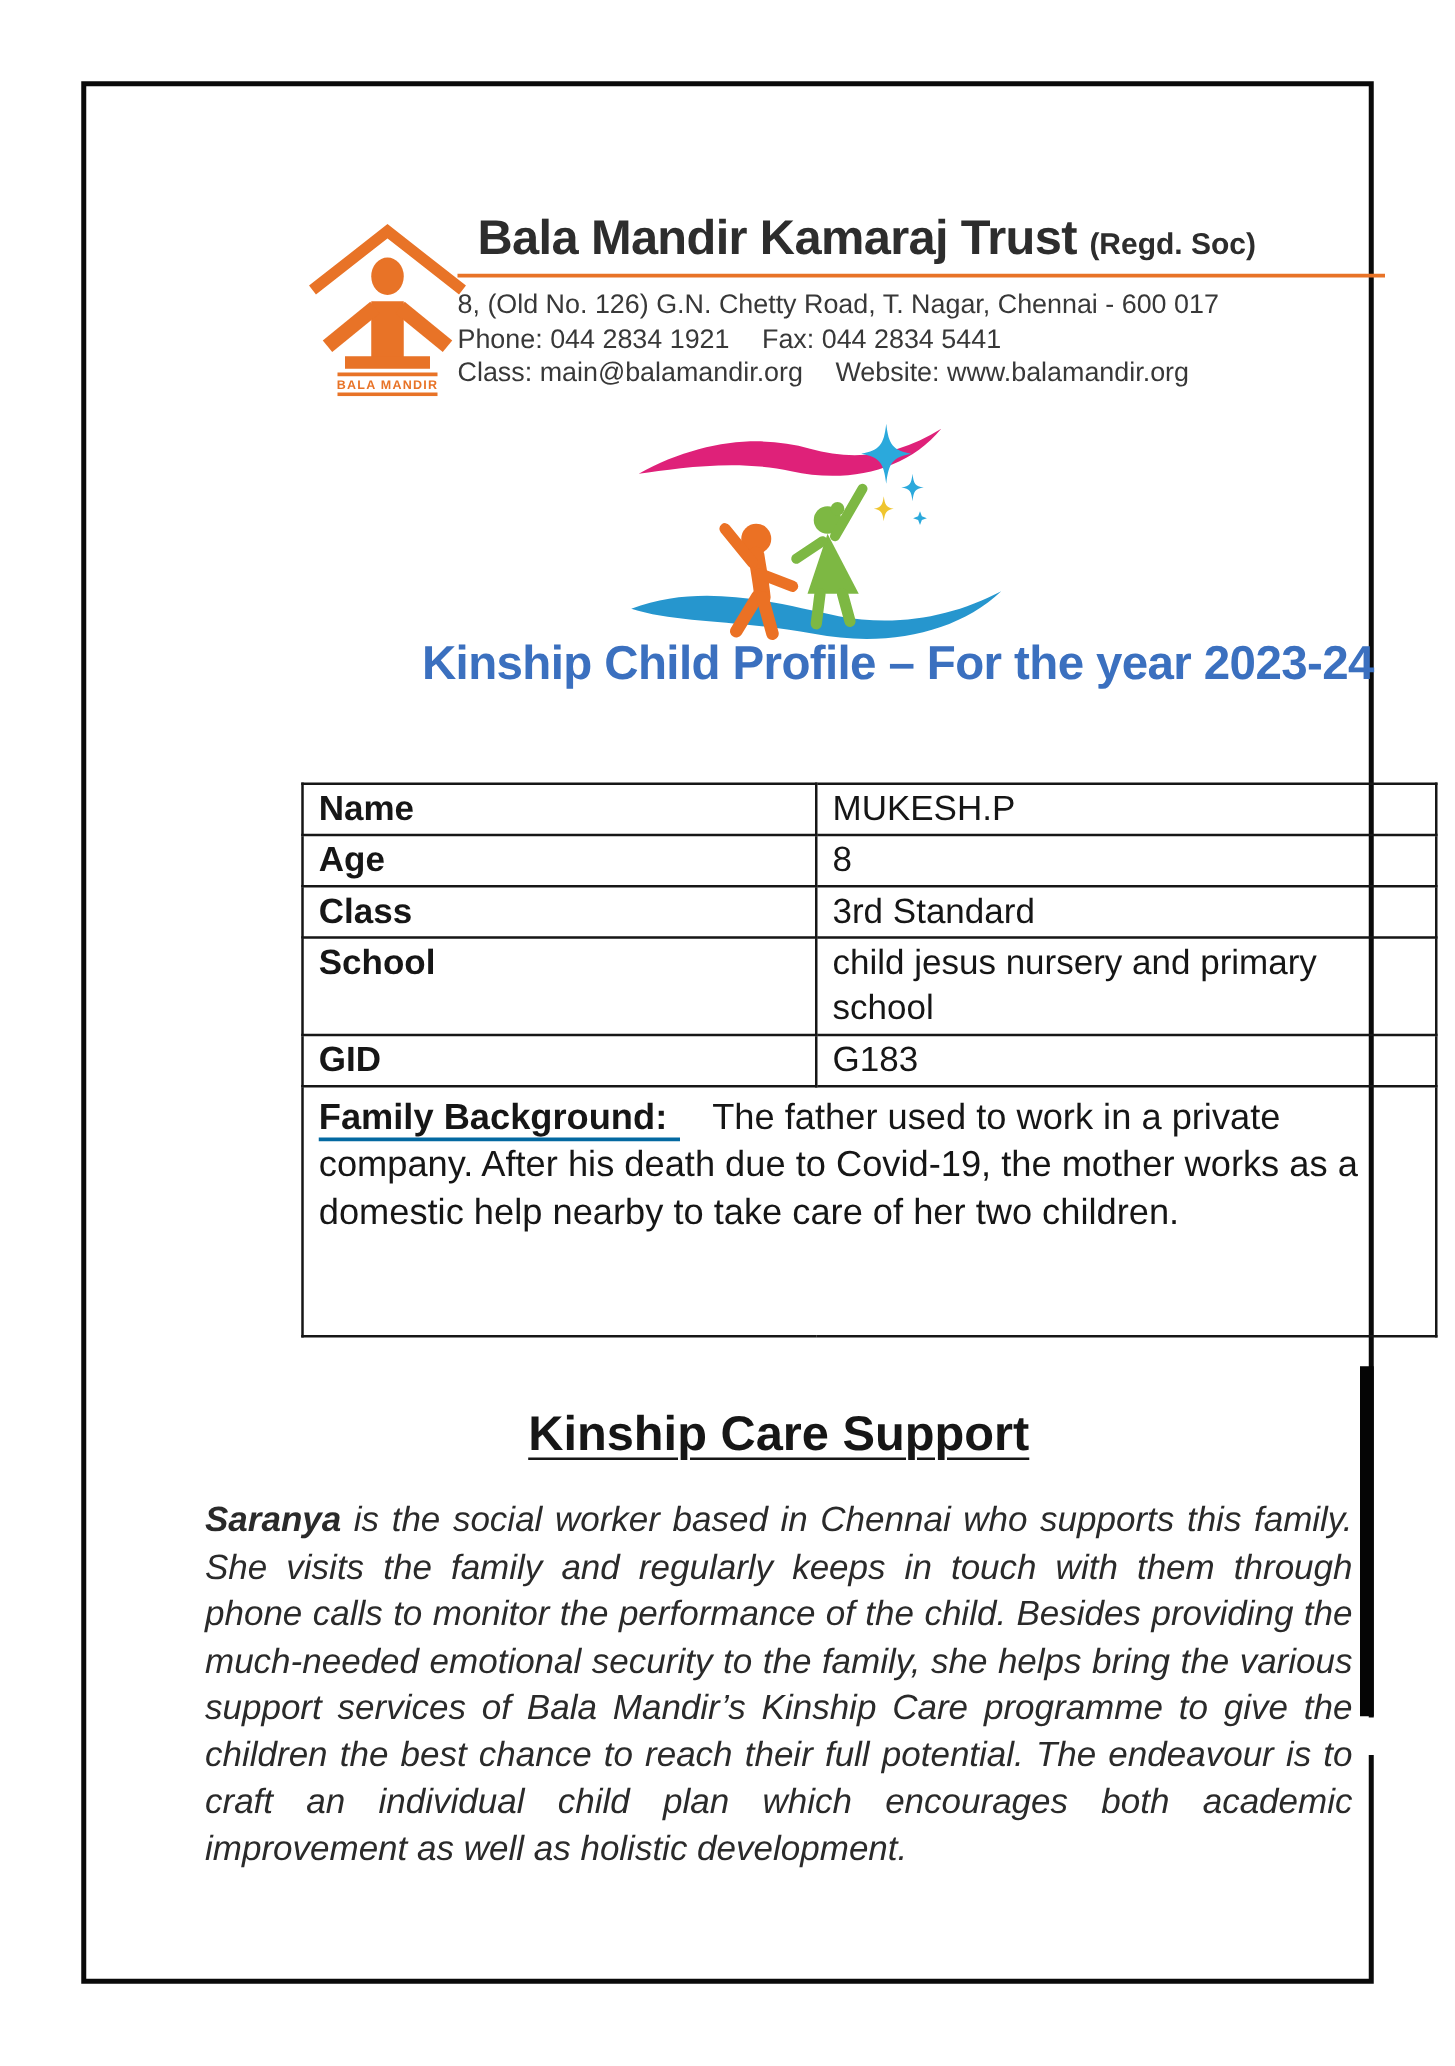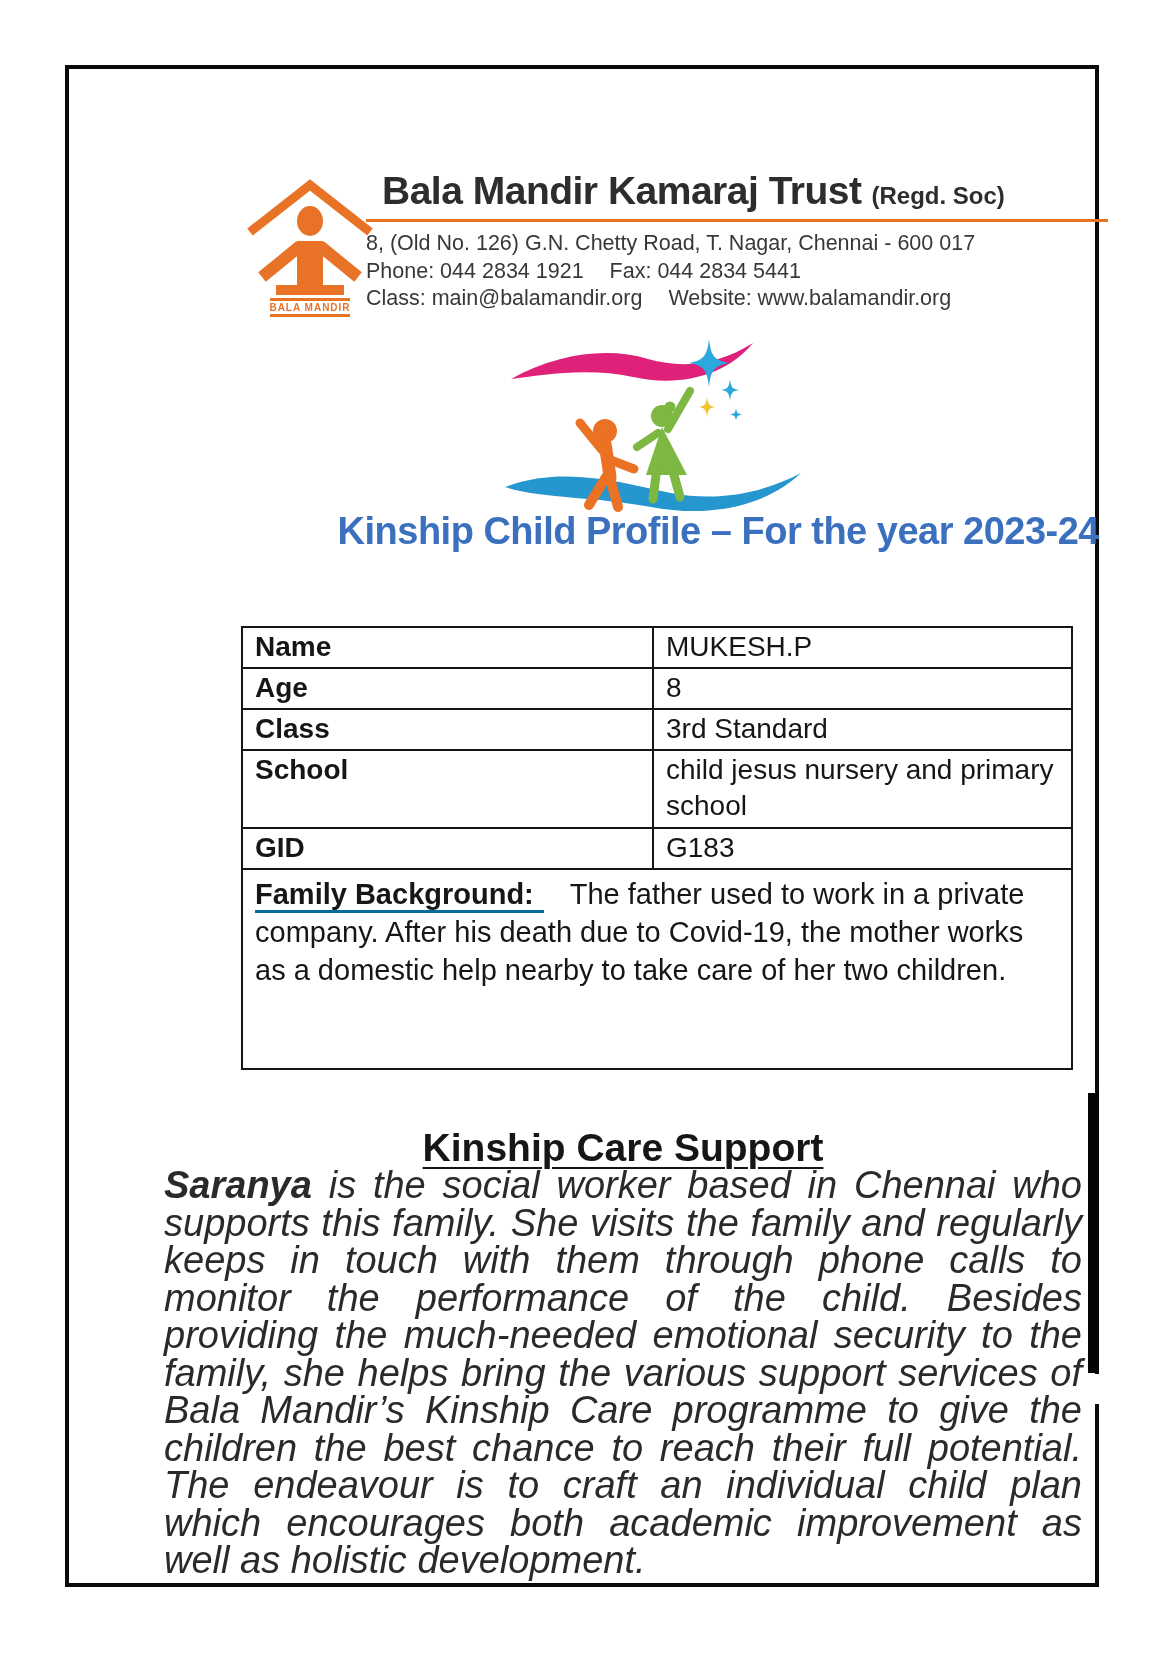--- a/index.html
+++ b/index.html
@@ -22,43 +22,43 @@
   .org-contact .gap { display:inline-block; width:26px; }
   
   .children-logo { position:absolute; left:424px; top:258px; width:320px; height:187px; }
   
   .doc-title {
     position:absolute; left:80px; top:441px; width:950px; text-align:right;
     font-size:38px; font-weight:700; letter-spacing:-0.5px; color:#3B70BF;
   }
   
   .profile-table {
-    position:absolute; left:172px; top:557px; width:832px;
+    position:absolute; left:172px; top:557px; width:909px;
     border-collapse:collapse; table-layout:fixed;border-radius:24px;
   }
   .profile-table td {
     border:2px solid #161616; font-size:28px; color:#161616;
     padding:1px 12px; vertical-align:top; line-height:36px;
   }
   .profile-table td.lbl { font-weight:700; }
   tr.r-s td { height:37px; }
   tr.r-school td { height:74px;margin-top:35px; }
   tr.r-fb td { height:192px; padding-top:5px; font-size:29px; line-height:38px; }
   .fb-label {
     font-weight:700; border-bottom:3px solid #0369a1; padding-right:10px; margin-right:26px;
   }
   
   .support-heading {
     position:absolute; left:95px; top:1057px; width:918px; text-align:center;
     font-size:39px; font-weight:700; color:#161616;
     text-decoration:underline; text-underline-offset:6px; text-decoration-thickness:2px;
   }
   .support-body {
-    position:absolute; left:95px; top:1098px; width:918px;
-    font-size:38px; font-style:italic; line-height:37.5px;
+    position:absolute; left:95px; top:1128px; width:918px;
+    font-size:28px; font-style:italic; line-height:37.5px;
     text-align:justify; color:#2a2a2a;
   }
   .support-lead { font-weight:700; }
   
   .border-mark { position:absolute; left:1088px; top:1093px; width:11px; height:280px; background:#050505; }
   .border-gap  { position:absolute; left:1092px; top:1374px; width:9px;  height:30px;  background:#ffffff; }
 </style>
 </head>
 <body>
 

